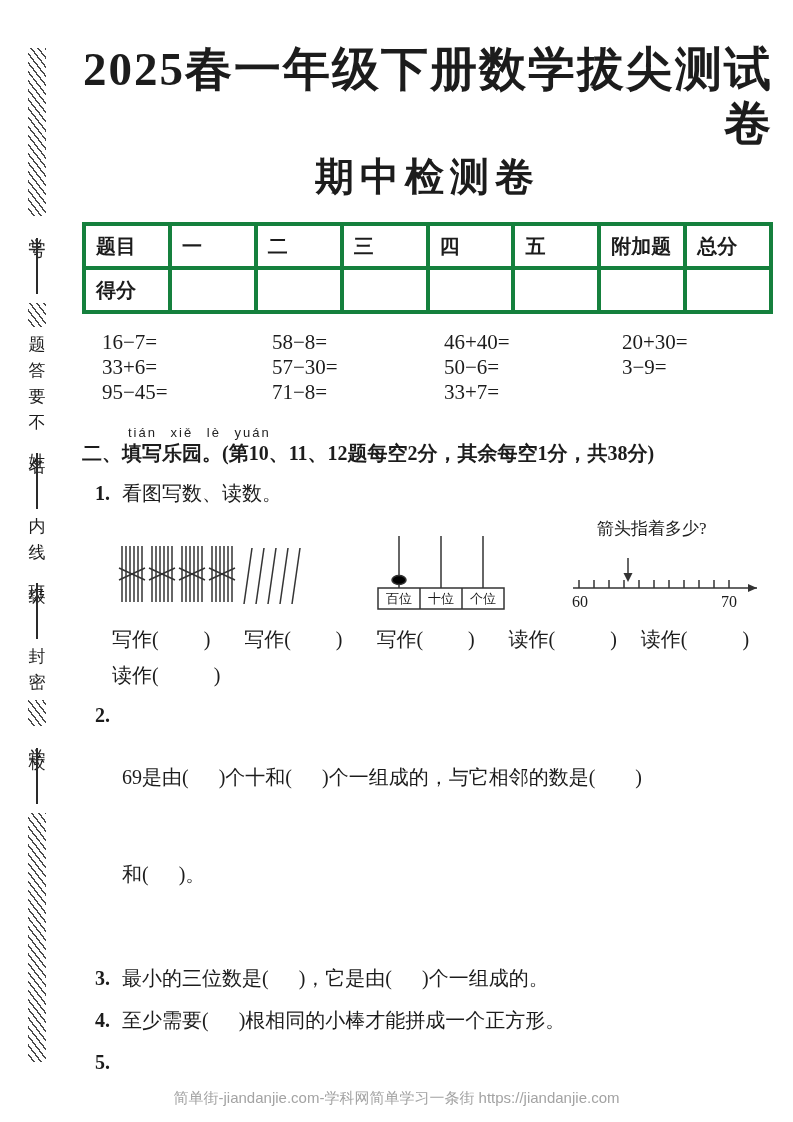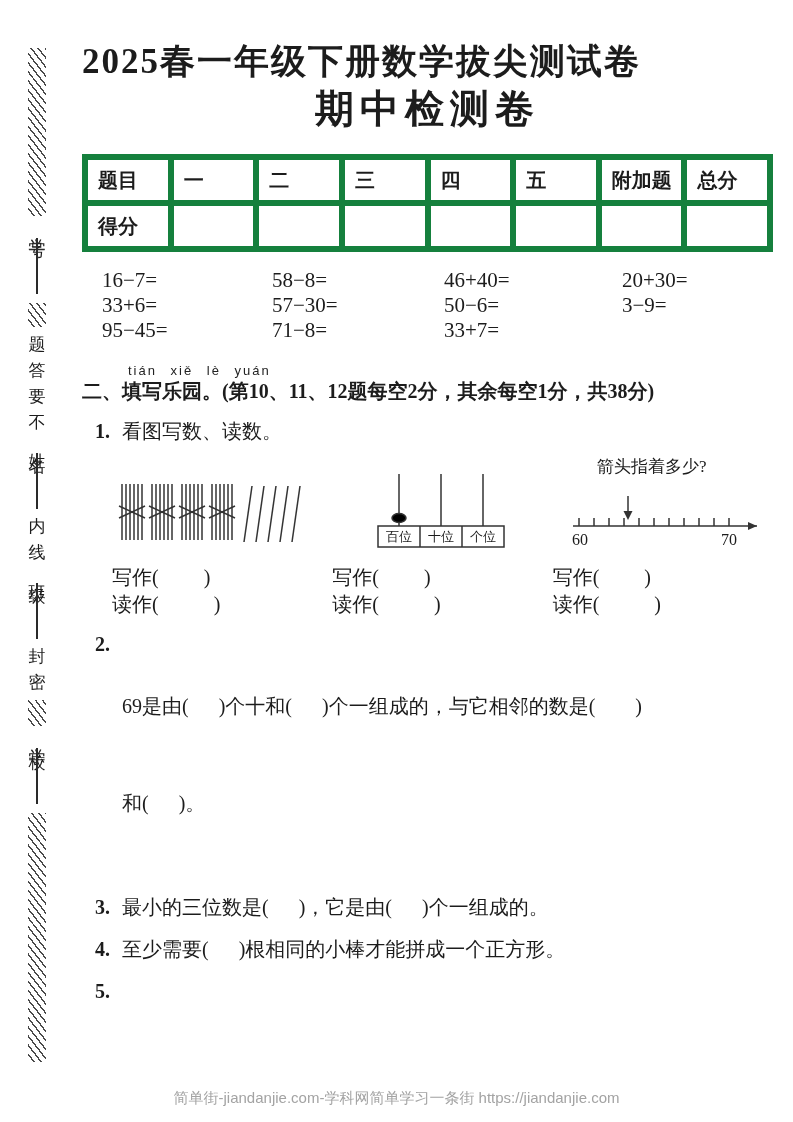--- a/index.html
+++ b/index.html
@@ -17,25 +17,25 @@
     background:repeating-linear-gradient(52deg,transparent 0 4.2px,#4a4a4a 4.2px 5.6px);
   }
   .hatch-grow{flex:1 1 auto;width:18px;
     background:repeating-linear-gradient(52deg,transparent 0 4.2px,#4a4a4a 4.2px 5.6px);}
   .vfield{display:flex;flex-direction:column;align-items:center;flex:none;}
   .vlabel{writing-mode:vertical-rl;font-size:17px;letter-spacing:4px;}
   .vline{width:1.5px;height:56px;background:#2a2a2a;margin-top:5px;}
   .schar{font-size:17px;line-height:1;flex:none;}
   
   .main{position:relative;margin:0 20px 0 82px;padding-top:42px;}
-  .title1{font-size:35px;font-weight:bold;text-align:left;letter-spacing:2px;line-height:1.15;}
+  .title1{font-size:47px;font-weight:bold;text-align:right;letter-spacing:2px;line-height:1.15;}
   .title2{font-size:39px;font-weight:bold;text-align:center;letter-spacing:6px;}
   
   .score-table{width:100%;border-collapse:collapse;table-layout:fixed;margin-top:18px;}
-  .score-table td{border:6px solid #15803d;height:38px;text-align:left;
+  .score-table td{border:4px solid #15803d;height:38px;text-align:left;
     font-size:20px;font-weight:bold;padding-left:10px;}
   
   .sechead{margin-top:16px;}
   .pinyin{margin-left:46px;font-size:13px;letter-spacing:2px;word-spacing:8px;
     font-family:"Liberation Sans","DejaVu Sans",sans-serif;color:#222;}
   .htext{font-size:22px;font-weight:bold;letter-spacing:1px;white-space:pre-wrap;}
   .htext2{font-size:20px;font-weight:bold;white-space:pre-wrap;}
   
   .probs{display:grid;grid-template-columns:170px 172px 178px auto;
     margin:16px 0 0 20px;font-size:21px;}
@@ -43,22 +43,22 @@
   .item{display:flex;margin-top:11px;font-size:20px;line-height:1.55;}
   .inum{font-weight:bold;flex:none;width:27px;margin-left:13px;}
   .itext{flex:1;white-space:pre-wrap;}
   .indent2{margin-top:4px;}
   
   .figs{display:flex;justify-content:space-between;align-items:flex-end;
     margin:8px 6px 2px 34px;}
   .fig{flex:none;}
   .arrowq{font-size:17px;margin:0 0 12px 26px;}
   svg line,svg path,svg rect,svg polyline{stroke:#333;fill:none;}
-  .wr-grid{display:grid;grid-template-columns:1fr 1fr 1fr;margin:10px 0 0 30px;
-    font-size:20px;}
+  .wr-grid{display:grid;grid-template-columns:1fr 1fr 1fr 1fr 1fr;margin:10px 0 0 30px;
+    row-gap:9px;font-size:20px;}
   .wr-grid div{white-space:pre-wrap;}
   
   .footer{position:absolute;left:0;right:0;bottom:14px;text-align:center;
     color:#a3a3a3;font-size:15px;font-family:"Liberation Sans","DejaVu Sans",sans-serif;}
 </style>
 </head>
 <body>
 
 <div class="page">
 

